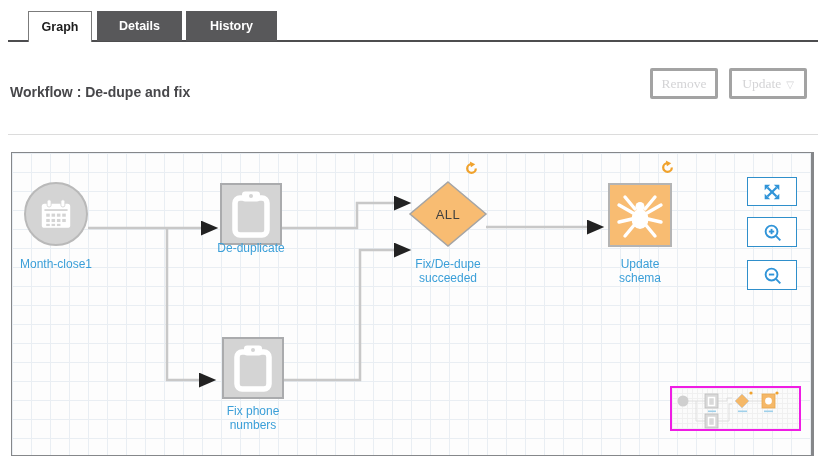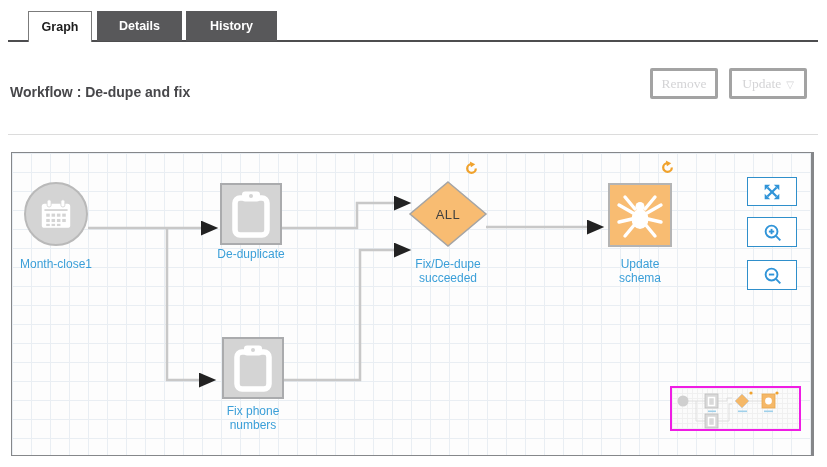--- a/index.html
+++ b/index.html
@@ -45,21 +45,21 @@
   .n-diamond { left:394px; top:25px; width:84px; height:72px; }
   .diamond-text { position:absolute; inset:0; display:flex; align-items:center; justify-content:center;
                   color:#3f3f3f; font-size:13px; letter-spacing:.5px; }
 
   .badge { position:absolute; width:15px; height:15px; }
   #badge-diamond { left:452px; top:8px; }
   #badge-spider  { left:648px; top:7px; }
 
   .nlabel { position:absolute; color:#3b9fd8; font-size:12px; line-height:1.18; text-align:center; cursor:pointer; }
   #lbl-month   { left:-16px; top:104px; width:120px; }
-  #lbl-dedup   { left:179px; top:94px; width:120px; }
+  #lbl-dedup   { left:179px; top:88px; width:120px; }
   #lbl-diamond { left:396px; top:104px; width:80px; }
   #lbl-spider  { left:593px; top:104px; width:70px; }
   #lbl-fixphone{ left:210px; top:251px; width:62px; }
 
   .zbtn { position:absolute; left:735px; width:50px; background:#fff; border:1px solid #2f8fcb;
           display:flex; align-items:center; justify-content:center; cursor:pointer; }
   #btn-fit { top:24px; height:29px; }
   #btn-zin { top:64px; height:30px; }
   #btn-zout{ top:107px; height:30px; }
 

